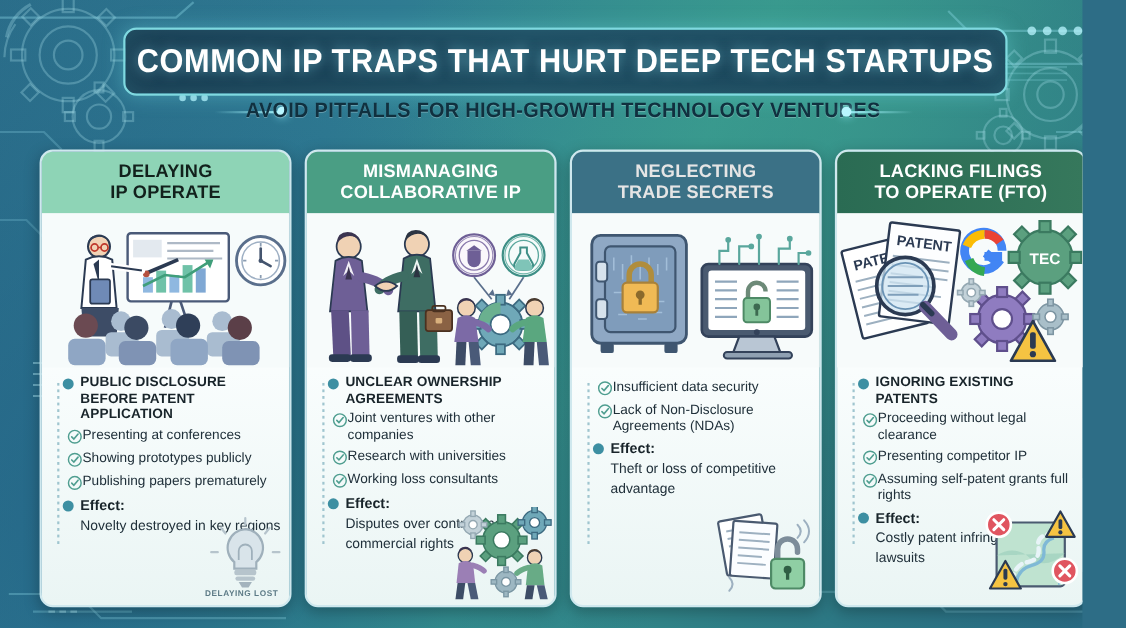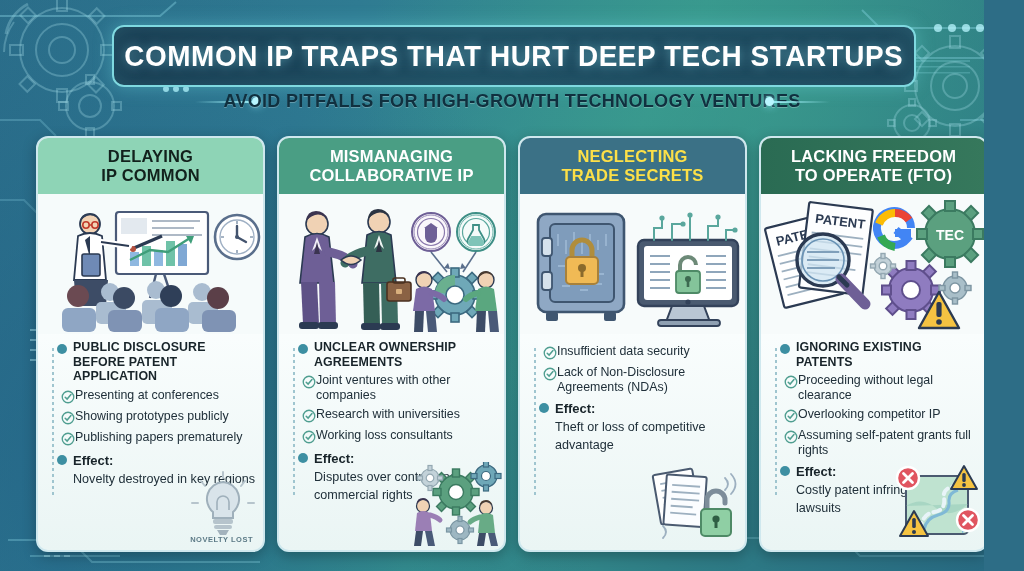--- a/index.html
+++ b/index.html
@@ -192,21 +192,21 @@
   <div class="subtitle">AVOID PITFALLS FOR HIGH-GROWTH TECHNOLOGY VENTURES</div>
   <div class="sub-line r"></div>
   <div class="sub-dot r"></div>
 
   <div class="cards">
 
     <div class="card">
       <div class="card-head" style="background:#8ed4b6">
         <div class="ht" style="color:#12211c">
           <div>DELAYING</div>
-          <div>IP COMMON</div>
+          <div>IP OPERATE</div>
         </div>
       </div>
       <div class="illus">
         <svg width="231" height="140" viewBox="0 0 231 140">
           <rect width="231" height="140" fill="#f6fbfb"></rect>
 
           <rect x="78" y="18" width="92" height="62" rx="3" fill="#ffffff" stroke="#4a5a78" stroke-width="2.2"></rect>
           <rect x="83" y="24" width="26" height="16" fill="#e3e9ef"></rect>
           <g stroke="#aeb9c6" stroke-width="2">
             <path d="M114 27h48M114 34h42M114 41h50"></path>
@@ -320,21 +320,21 @@
               <path d="M11 33 H5"></path>
                 <path d="M61 33 H67"></path>
             </g>
             <path d="M36 12 a17 17 0 0 1 10 30 v6 h-20 v-6 a17 17 0 0 1 10 -30z" fill="#d9e4ea" stroke="#9fb0bb" stroke-width="2"></path>
             <path d="M30 40 v-8 a6 6 0 0 1 12 0 v8" fill="none" stroke="#9fb0bb" stroke-width="1.6"></path>
             <rect x="26" y="49" width="20" height="5" rx="2" fill="#b6c4cc"></rect>
             <rect x="27" y="55" width="18" height="4" rx="2" fill="#b6c4cc"></rect>
             <path d="M30 60 h12 l-3 5 h-6z" fill="#a3b3bd"></path>
           </svg>
         </div>
-        <div class="novelty">NOVELTY LOST</div>
+        <div class="novelty">DELAYING LOST</div>
       </div>
     </div>
 
     <div class="card">
       <div class="card-head" style="background:#4a9e84">
         <div class="ht" style="color:#ffffff">
           <div>MISMANAGING</div>
           <div>COLLABORATIVE IP</div>
         </div>
       </div>
@@ -525,21 +525,21 @@
               <path d="M73 71 h7 l-2 13 h-7z" fill="#3d4c66"></path>
               <path d="M82 71 h7 l3 13 h-7z" fill="#4a5a78"></path>
             </g>
           </svg>
         </div>
       </div>
     </div>
 
     <div class="card">
       <div class="card-head" style="background:#3b7186">
-        <div class="ht" style="color:#fde047">
+        <div class="ht" style="color:#e5e5e5">
           <div>NEGLECTING</div>
           <div>TRADE SECRETS</div>
         </div>
       </div>
       <div class="illus">
         <svg width="231" height="140" viewBox="0 0 231 140">
           <rect width="231" height="140" fill="#f7fbfb"></rect>
 
           <rect x="18" y="20" width="86" height="98" rx="8" fill="#8fa8c4" stroke="#3f5670" stroke-width="2.6"></rect>
           <rect x="30" y="30" width="64" height="78" rx="5" fill="#7f9cbb" stroke="#3f5670" stroke-width="2"></rect>
@@ -641,21 +641,21 @@
               <path d="M14 62 q6 6 0 12"></path>
             </g>
           </svg>
         </div>
       </div>
     </div>
 
     <div class="card">
       <div class="card-head" style="background:linear-gradient(90deg,#2a6b53,#36785c)">
         <div class="ht" style="color:#ffffff">
-          <div>LACKING FREEDOM</div>
+          <div>LACKING FILINGS</div>
           <div>TO OPERATE (FTO)</div>
         </div>
       </div>
       <div class="illus">
         <svg width="231" height="140" viewBox="0 0 231 140">
           <rect width="231" height="140" fill="#f7fbfb"></rect>
 
           <g transform="rotate(-14 60 70)">
             <rect x="14" y="22" width="62" height="82" rx="2" fill="#ffffff" stroke="#2b3a52" stroke-width="2.2"></rect>
             <text x="22" y="42" font-family="Liberation Sans, sans-serif" font-size="13" font-weight="bold" fill="#2b3a52">PATENT</text>
@@ -757,21 +757,21 @@
             </span>
             <span class="sub-txt">Proceeding without legal clearance</span>
           </li>
           <li>
             <span class="chk">
               <svg viewBox="0 0 16 16" width="14" height="14">
                   <circle cx="8" cy="8" r="6.6" fill="none" stroke="#4f9e90" stroke-width="1.5"></circle>
                   <path d="M4.8 8.2 L7 10.4 L11.4 5.2" fill="none" stroke="#4f9e90" stroke-width="1.7" stroke-linecap="round"></path>
                 </svg>
             </span>
-            <span class="sub-txt">Overlooking competitor IP</span>
+            <span class="sub-txt">Presenting competitor IP</span>
           </li>
           <li>
             <span class="chk">
               <svg viewBox="0 0 16 16" width="14" height="14">
                   <circle cx="8" cy="8" r="6.6" fill="none" stroke="#4f9e90" stroke-width="1.5"></circle>
                   <path d="M4.8 8.2 L7 10.4 L11.4 5.2" fill="none" stroke="#4f9e90" stroke-width="1.7" stroke-linecap="round"></path>
                 </svg>
             </span>
             <span class="sub-txt">Assuming self-patent grants full rights</span>
           </li>

